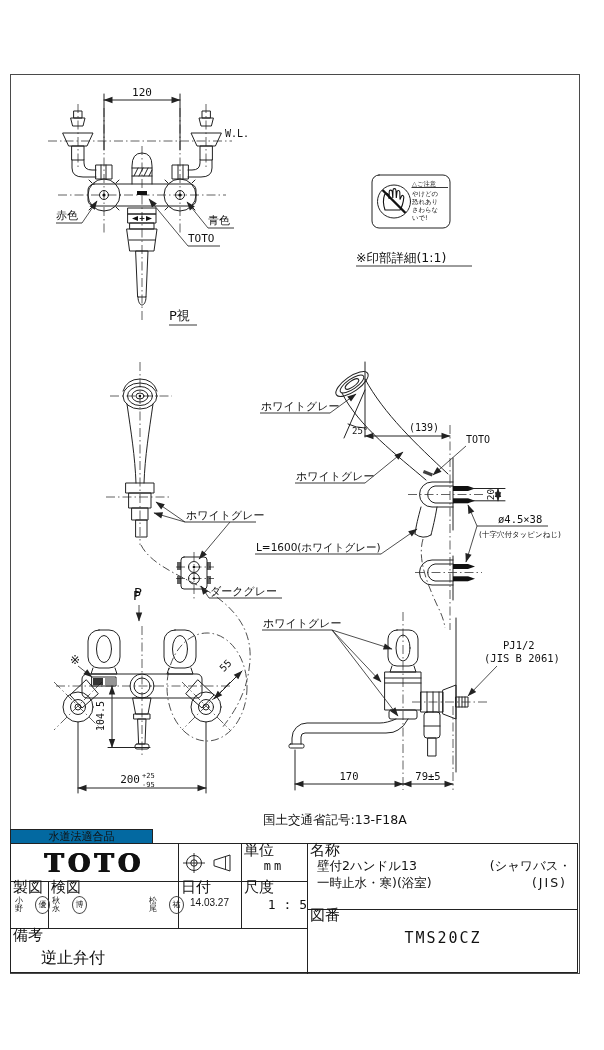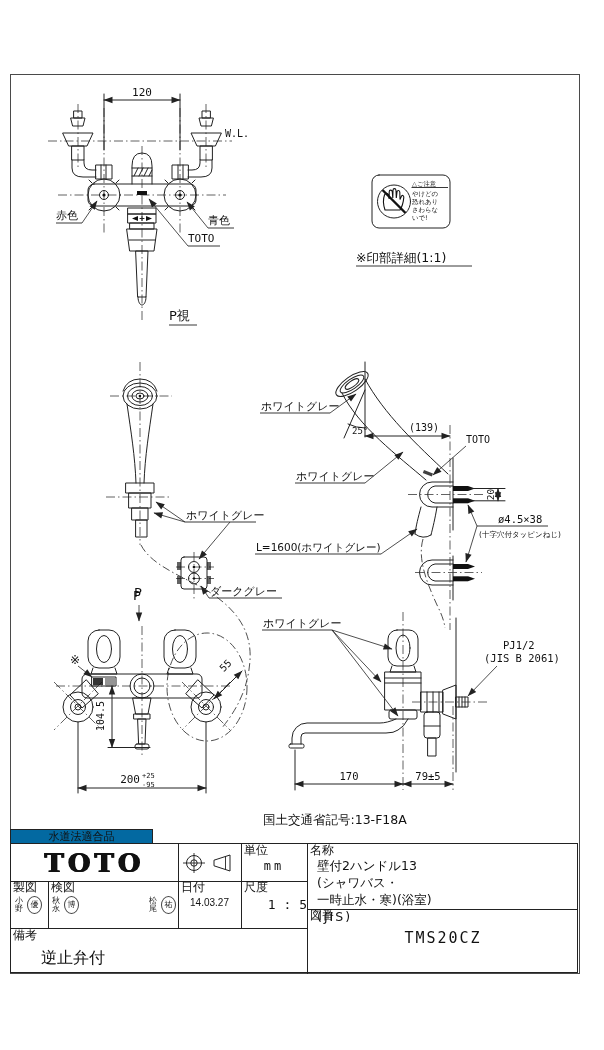--- a/index.html
+++ b/index.html
@@ -17,36 +17,36 @@
   .ldr{stroke:#222;stroke-width:.8;fill:none;}
   text{fill:#111;}
   .tj{font-family:"DejaVu Sans","Liberation Sans",sans-serif;}
   .tm{font-family:"DejaVu Sans Mono","Liberation Mono",monospace;}
 
   
   .tab{position:absolute;left:10px;top:829px;width:143px;height:15px;border:1.3px solid #222;border-bottom:none;
        font-size:11px;line-height:14px;text-align:center;box-sizing:border-box;background:#0369a1;}
   .tb{position:absolute;left:10px;top:843px;width:568px;height:130px;border:1.4px solid #222;box-sizing:border-box;background:#fff;}
   .tb .l{position:absolute;background:#222;}
-  .cellLabel{position:absolute;font-size:12px;line-height:9px;}
+  .cellLabel{position:absolute;font-size:15px;line-height:9px;}
   .logo{position:absolute;left:0;top:3px;width:167px;height:32px;text-align:center;
         font-family:"DejaVu Serif","Liberation Serif",serif;font-weight:bold;font-size:26px;line-height:32px;
         letter-spacing:4px;text-shadow:.7px 0 #111,-.7px 0 #111;}
   .unitVal{position:absolute;left:230px;top:15px;width:66px;text-align:center;
            font-family:"DejaVu Sans Mono","Liberation Mono",monospace;font-size:12px;letter-spacing:3px;}
   .dateVal{position:absolute;left:167px;top:53px;width:63px;text-align:center;
            font-family:Liberation Sans, sans-serif;font-size:10px;}
   .scaleVal{position:absolute;left:230px;top:53px;width:66px;text-align:right;
            font-family:"DejaVu Sans Mono","Liberation Mono",monospace;font-size:13px;}
-  .stamp{position:absolute;display:flex;align-items:center;gap:3px;}
+  .stamp{position:absolute;display:flex;align-items:center;gap:11px;}
   .sname{display:inline-block;width:9px;font-size:8px;line-height:8px;word-break:break-all;color:#222;}
   .seal{display:inline-block;width:13px;height:16px;border:1px solid #444;border-radius:50%;
         font-size:8px;line-height:16px;text-align:center;color:#222;}
   .nameBox{position:absolute;left:306px;top:13px;width:256px;font-size:12.5px;line-height:17px;}
-  .nameRow{display:flex;justify-content:space-between;flex-direction:column;}
+  .nameRow{display:flex;justify-content:space-between;}
   .remarksVal{position:absolute;left:30px;top:104px;font-size:16px;}
   .dwgNo{position:absolute;left:296px;top:85px;width:272px;text-align:center;
          font-family:"DejaVu Sans Mono","Liberation Mono",monospace;font-size:15px;letter-spacing:2px;}
 </style>
 </head>
 <body>
 
 <div class="sheet">
   <div class="frame"></div>
 

